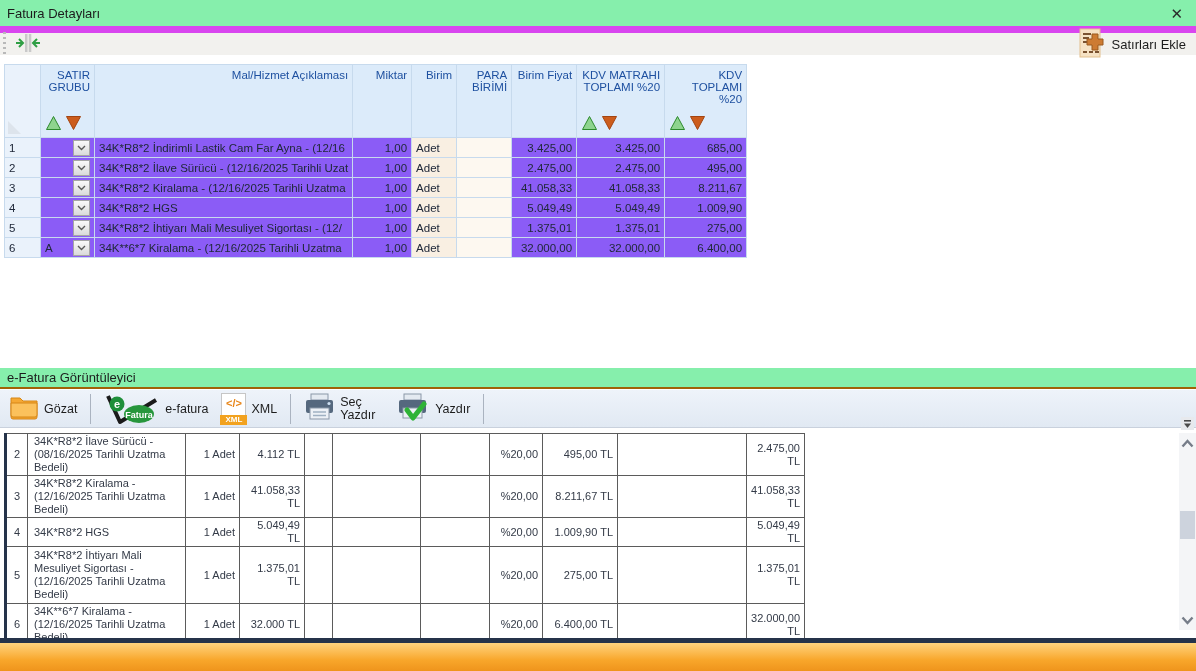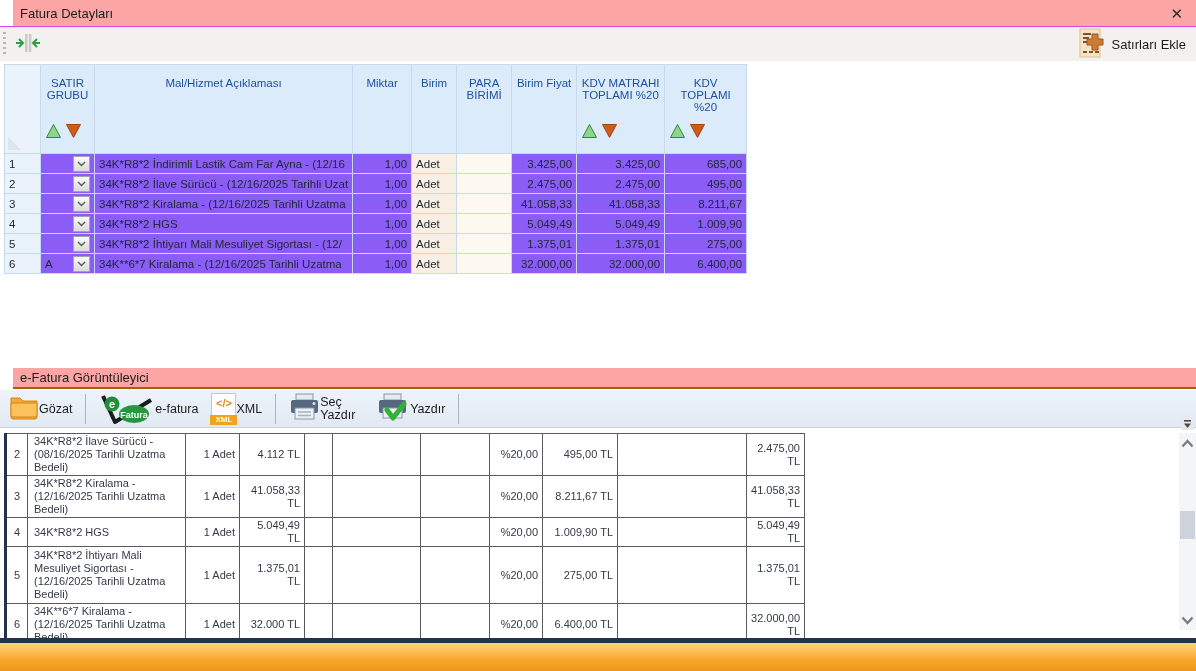--- a/index.html
+++ b/index.html
@@ -3,42 +3,42 @@
 <meta charset="utf-8">
 <style>
   html,body{margin:0;padding:0}
   body{
     width:1196px;height:671px;position:relative;overflow:hidden;
     background:#ffffff;font-family:"Liberation Sans",sans-serif;
     -webkit-font-smoothing:antialiased;
   }
   
   .titlebar{
-    position:absolute;left:0;right:0;background:#fca5a5;
+    position:absolute;left:0;right:0;background:#86efac;
     display:flex;align-items:center;padding:0 7px;
-    font-size:13px;color:#1c1c1c;box-sizing:border-box;margin-left:13px;
+    font-size:13px;color:#1c1c1c;box-sizing:border-box;
   }
   #titlebar1{top:0;height:26px}
   #titlebar2{top:368px;height:21px;border-bottom:2px solid #a16207}
   .close-x{margin-left:auto;font-size:15px;color:#2b2b2b;cursor:default;padding:0 6px;line-height:1}
   
   #toolbar1{
-    position:absolute;top:26px;left:0;right:0;height:35px;background:#f2f1ee;
-    border-top:1px solid #d946ef;display:flex;align-items:center;box-sizing:border-box;
+    position:absolute;top:26px;left:0;right:0;height:29px;background:#f2f1ee;
+    border-top:7px solid #d946ef;display:flex;align-items:center;box-sizing:border-box;
   }
   .grip{width:3px;height:24px;margin:0 5px 0 3px;
     background-image:repeating-linear-gradient(#b9b9b9 0 2px,transparent 2px 5px)}
   .tool-btn{display:flex;align-items:center;gap:5px;border:none;background:transparent;
     font-family:inherit;font-size:13px;color:#1c1c1c;padding:2px 4px}
   #add-rows-btn{margin-left:auto;margin-right:6px}
   
   #grid1{position:absolute;top:64px;left:4px;border-collapse:collapse;table-layout:fixed;background:#fff}
   #grid1 th{
-    background:#dcebfa;color:#1e50a0;font-weight:400;font-size:11.5px;text-align:center;
-    vertical-align:top;padding:12px 4px;border:1px solid #c7daed;height:70px;box-sizing:border-box;
+    background:#dcebfa;color:#1e50a0;font-weight:400;font-size:11.5px;text-align:right;
+    vertical-align:top;padding:4px 4px;border:1px solid #c7daed;height:70px;box-sizing:border-box;
   }
   #grid1 td{
     font-size:11.5px;color:#20293a;border:1px solid #c7daed;padding:1px 4px;height:19px;
     white-space:nowrap;overflow:hidden;box-sizing:border-box;background:#8b5cf6;
   }
   #grid1 td.t-num,#grid1 th.t-corner{background:#eaf2fb}
   #grid1 th.t-corner{position:relative}
   #grid1 th.t-corner:after{content:"";position:absolute;left:3px;bottom:3px;
     border-left:13px solid #dde4ec;border-top:13px solid transparent}
   #grid1 td.t-bir{background:#f9efe2}
@@ -49,21 +49,21 @@
   .grpwrap{display:flex;align-items:center;height:17px}
   .grptxt{flex:1;overflow:hidden}
   .ddbtn{width:17px;height:16px;flex:0 0 17px;background:linear-gradient(#fafafa,#dadada);
     border:1px solid #a6a6a6;display:flex;align-items:center;justify-content:center;box-sizing:border-box}
   
   #toolbar2{
     position:absolute;top:390px;left:0;right:0;height:38px;
     background:linear-gradient(#eef3fa,#e1e9f3);border-bottom:1px solid #c9d1dd;
     display:flex;align-items:center;gap:7px;padding-left:6px;box-sizing:border-box;
   }
-  .tb2-btn{display:flex;align-items:center;border:none;background:transparent;
+  .tb2-btn{display:flex;align-items:center;gap:5px;border:none;background:transparent;
     font-family:inherit;font-size:12.5px;color:#1c1c1c;padding:1px 3px}
   .tb2-label2{width:60px;line-height:13px;text-align:left}
   .tb2-label2.narrow{width:44px}
   .vsep{width:1px;height:30px;background:#aab3c0;margin:0 3px}
   .xml-doc{width:25px;height:31px;background:#fff;border:1px solid #c6c6c6;position:relative;
     display:flex;justify-content:center;box-sizing:border-box}
   .xml-doc .code{color:#e8861a;font-weight:bold;font-size:11px;margin-top:3px}
   .xml-badge{position:absolute;left:-2px;right:-2px;bottom:-2px;background:#f2a21f;color:#fff;
     font-size:8px;font-weight:bold;text-align:center;line-height:10px}
   

